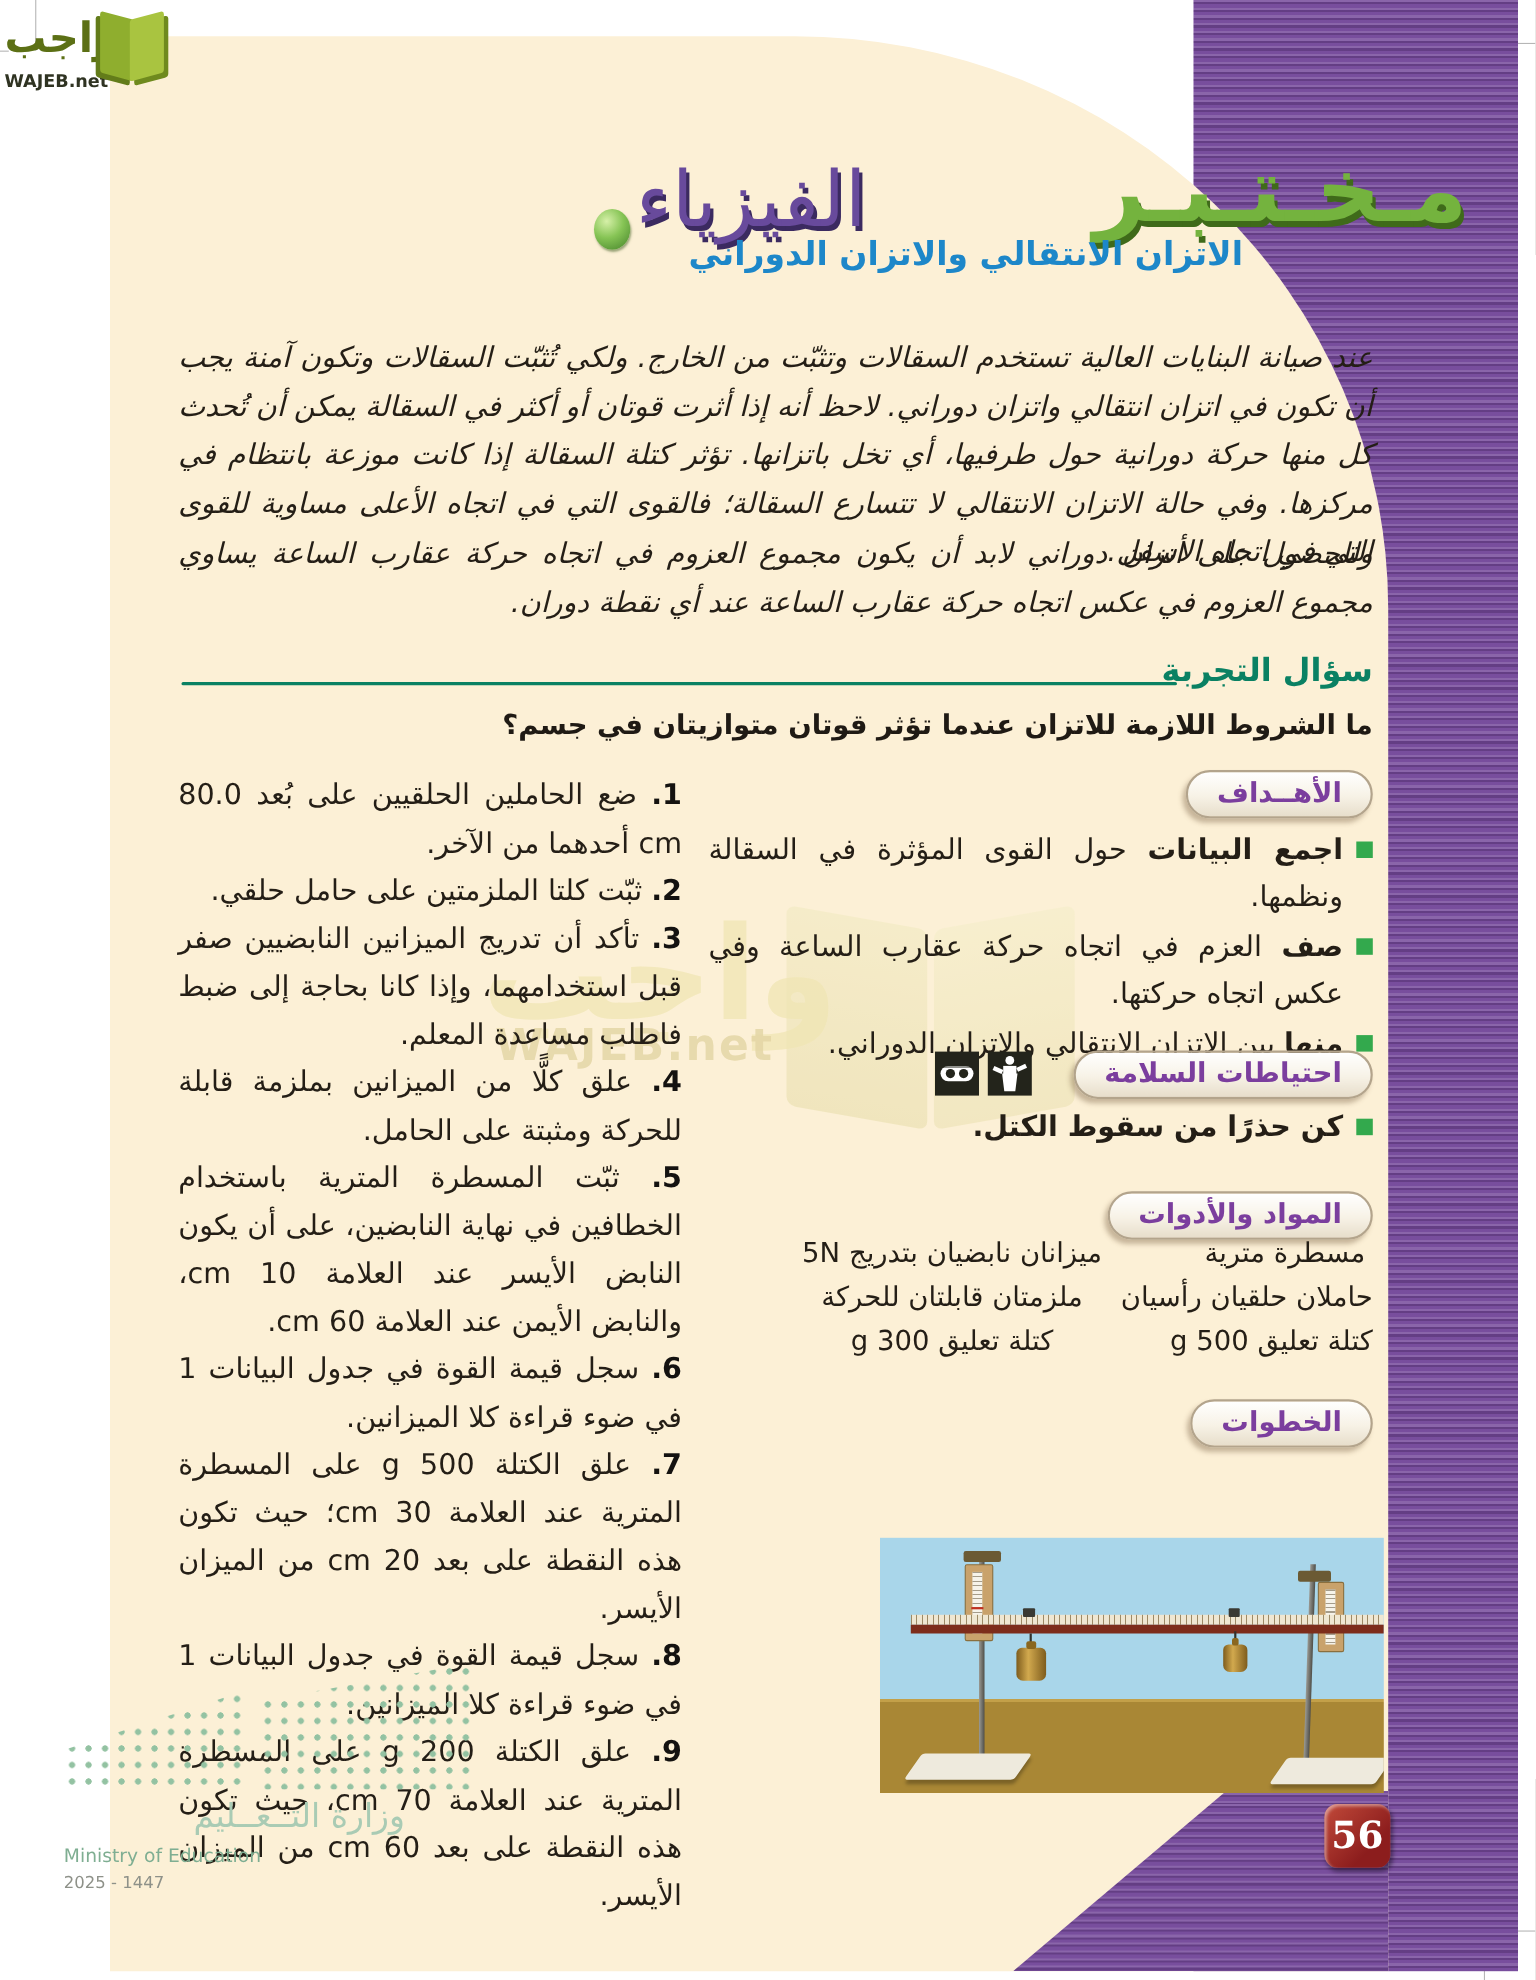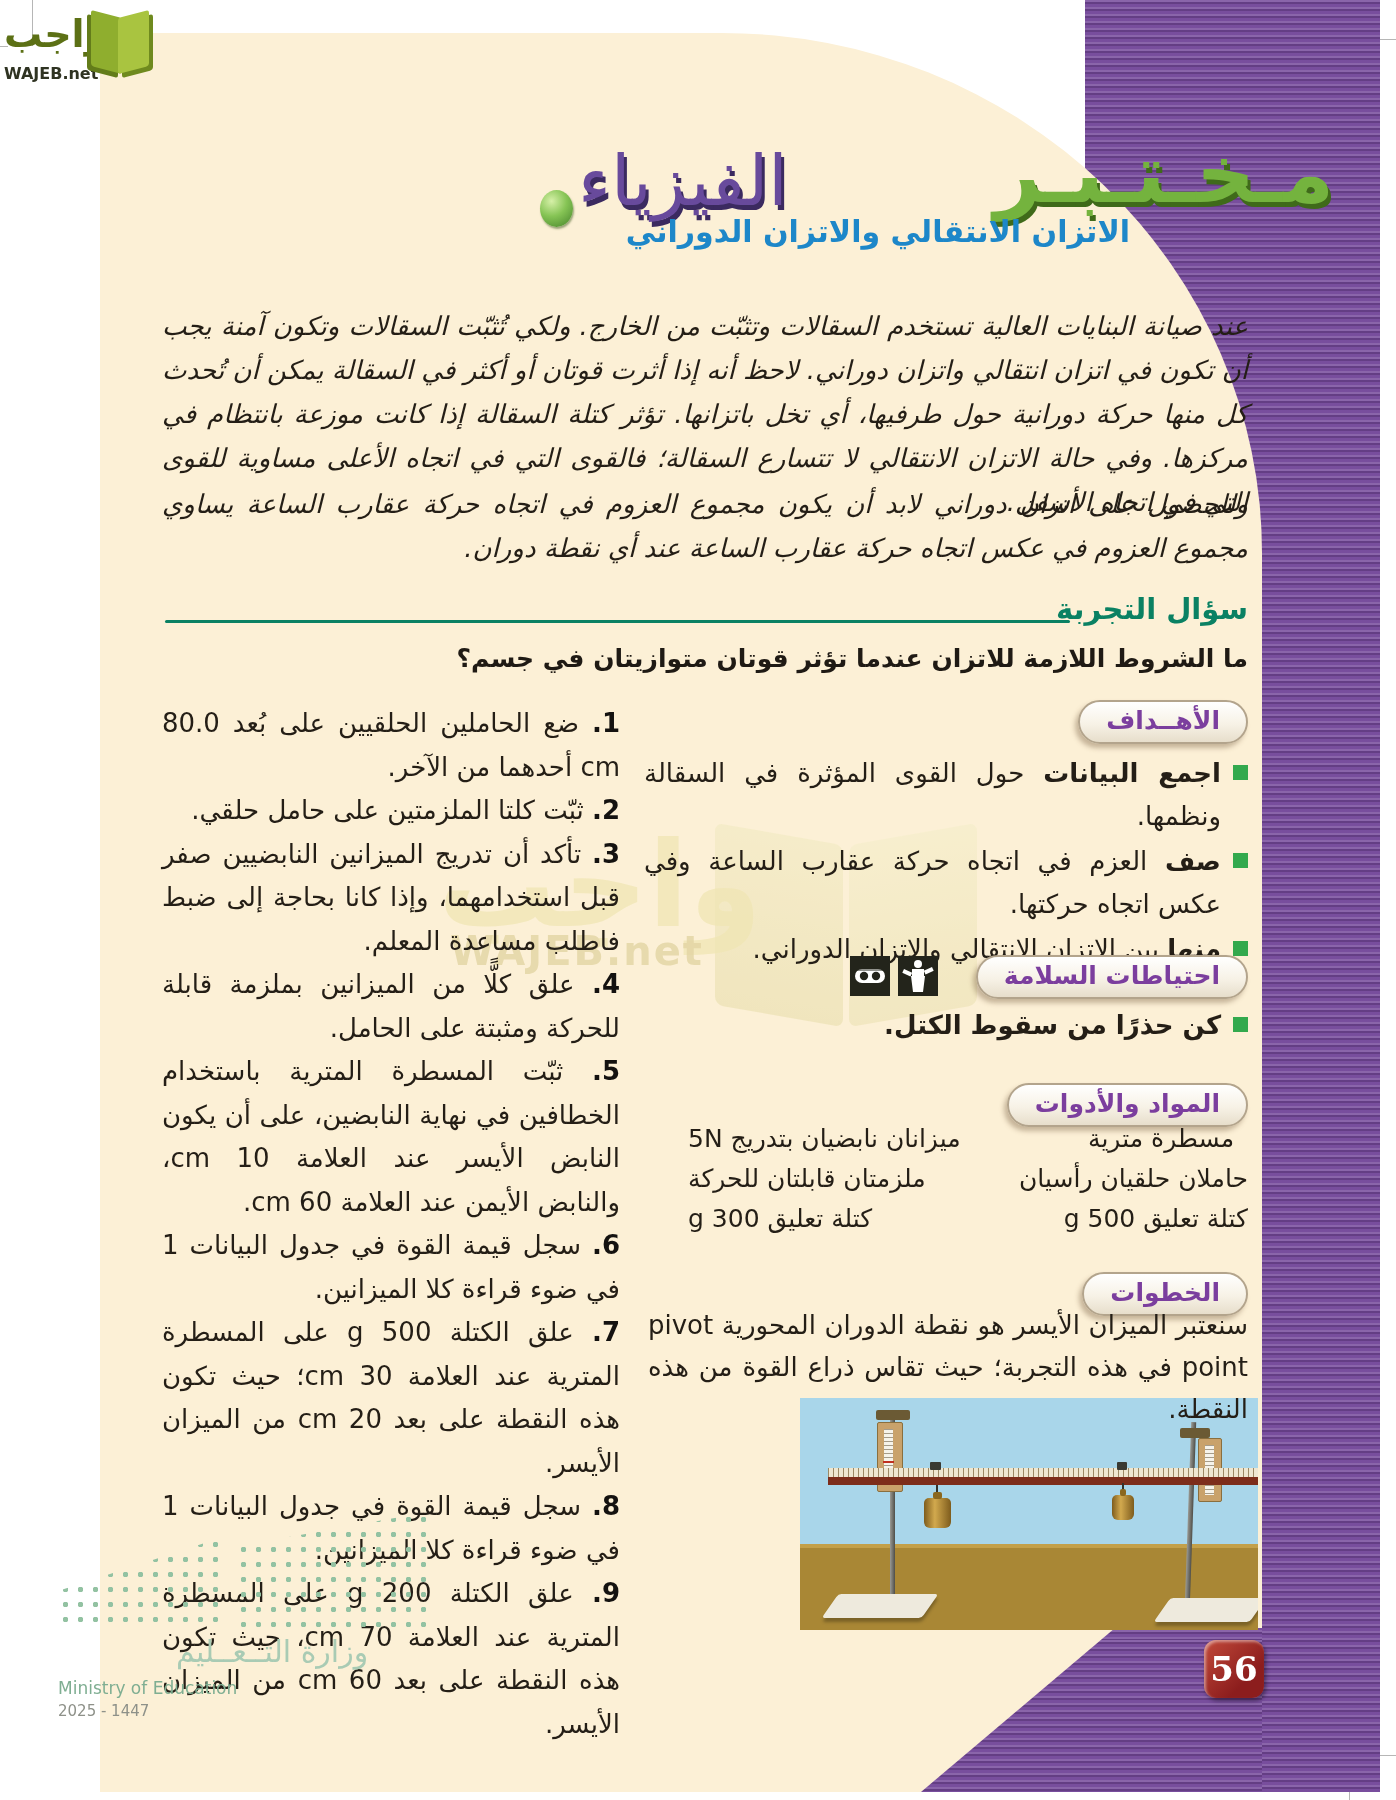--- a/index.html
+++ b/index.html
@@ -52,21 +52,21 @@
 
   .bullet-list { position:absolute; left:644px; width:604px; direction:rtl; font-size:26px;
     line-height:43px; color:#241e16; }
   .bullet-item { display:flex; gap:12px; margin-bottom:2px; }
   .sq { flex:0 0 15px; width:15px; height:15px; background:#33a94d; margin-top:13px; }
   .bullet-text { text-align:justify; }
 
   .materials-grid { position:absolute; right:148px; top:1124px; width:560px; direction:rtl;
     display:grid; grid-template-columns:160px 355px; column-gap:45px; row-gap:11px;
     font-size:25px; color:#241e16; }
-  .materials-grid div { text-align:left; white-space:nowrap; }
+  .materials-grid div { text-align:center; white-space:nowrap; }
 
   .proc-intro { position:absolute; left:648px; top:1304px; width:600px; direction:rtl;
     text-align:justify; font-size:26px; line-height:42px; color:#241e16; }
 
   .steps { position:absolute; left:162px; top:702px; width:458px; direction:rtl;
     font-size:26px; line-height:43.5px; text-align:justify; color:#241e16; }
   .step-num { font-weight:bold; color:#141210; }
 
   
   .safety-icons { position:absolute; left:850px; top:956px; display:flex; gap:8px; }
@@ -247,21 +247,20 @@
     <div class="materials-grid">
       <div>مسطرة مترية</div>
       <div>ميزانان نابضيان بتدريج 5N</div>
       <div>حاملان حلقيان رأسيان</div>
       <div>ملزمتان قابلتان للحركة</div>
       <div>كتلة تعليق 500 g</div>
       <div>كتلة تعليق 300 g</div>
     </div>
 
     <div class="badge" style="top:1272px">الخطوات</div>
-    <div class="proc-intro">سنعتبر الميزان الأيسر هو نقطة الدوران المحورية pivot point في هذه التجربة؛ حيث تقاس ذراع القوة من هذه النقطة.</div>
 
     <div class="steps">
       <div class="step"><span class="step-num">1.</span> <span>ضع الحاملين الحلقيين على بُعد 80.0 cm أحدهما من الآخر.</span></div>
       <div class="step"><span class="step-num">2.</span> <span>ثبّت كلتا الملزمتين على حامل حلقي.</span></div>
       <div class="step"><span class="step-num">3.</span> <span>تأكد أن تدريج الميزانين النابضيين صفر قبل استخدامهما، وإذا كانا بحاجة إلى ضبط فاطلب مساعدة المعلم.</span></div>
       <div class="step"><span class="step-num">4.</span> <span>علق كلًّا من الميزانين بملزمة قابلة للحركة ومثبتة على الحامل.</span></div>
       <div class="step"><span class="step-num">5.</span> <span>ثبّت المسطرة المترية باستخدام الخطافين في نهاية النابضين، على أن يكون النابض الأيسر عند العلامة 10 cm، والنابض الأيمن عند العلامة 60 cm.</span></div>
       <div class="step"><span class="step-num">6.</span> <span>سجل قيمة القوة في جدول البيانات 1 في ضوء قراءة كلا الميزانين.</span></div>
       <div class="step"><span class="step-num">7.</span> <span>علق الكتلة 500 g على المسطرة المترية عند العلامة 30 cm؛ حيث تكون هذه النقطة على بعد 20 cm من الميزان الأيسر.</span></div>
       <div class="step"><span class="step-num">8.</span> <span>سجل قيمة القوة في جدول البيانات 1 في ضوء قراءة كلا الميزانين.</span></div>

